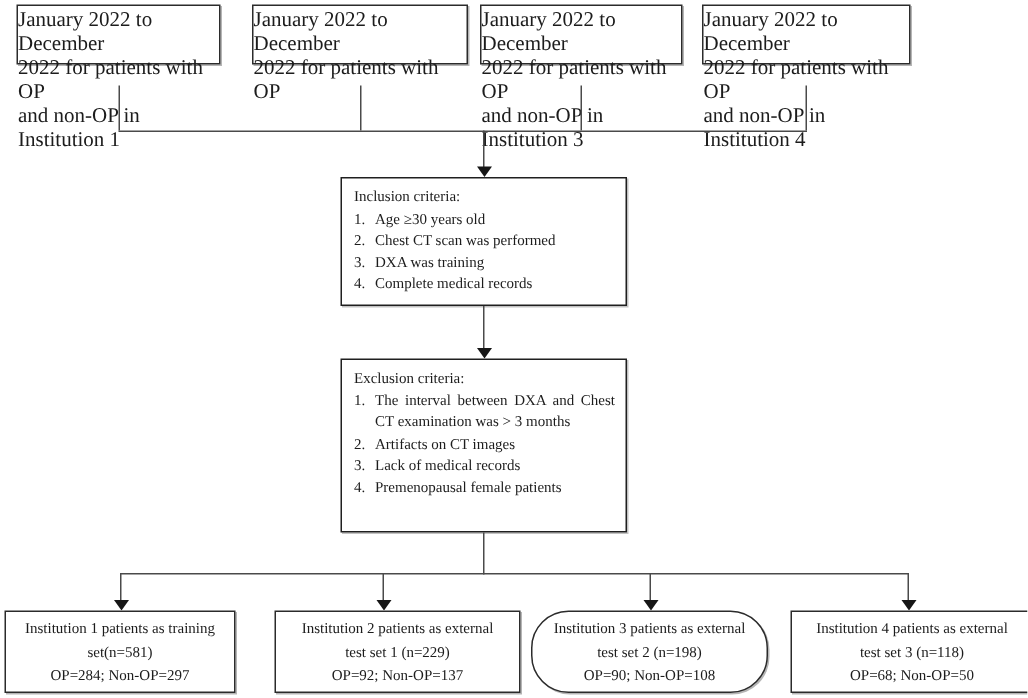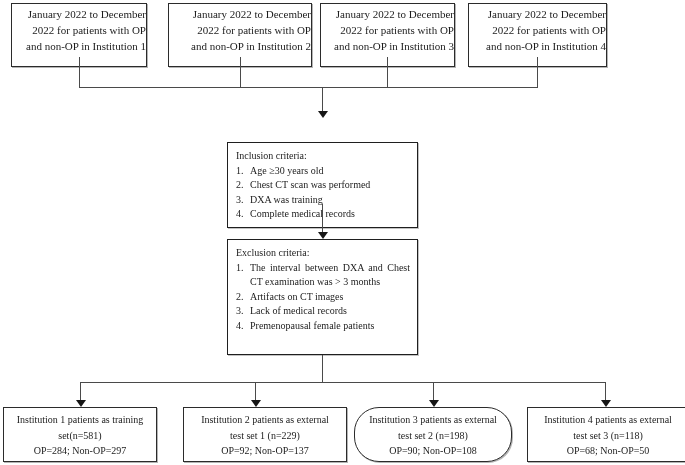--- a/index.html
+++ b/index.html
@@ -9,23 +9,23 @@
     --line:#4a4a4a;
   }
   html,body{margin:0;padding:0;background:#fff;}
   .stage{
     position:relative;width:685px;height:465px;background:var(--background);
     font-family:"Liberation Serif","DejaVu Serif",serif;color:var(--text);
     overflow:hidden;
   }
   .box{position:absolute;box-sizing:border-box;background:#fff;}
   .tbox{
-    top:3px;height:64px;border:1.4px solid var(--border);
+    top:3px;height:40px;border:1.4px solid var(--border);
     box-shadow:1px 1px 0 rgba(120,120,120,.55);
-    text-align:right;font-size:11px;line-height:16px;padding-top:2px;
+    text-align:left;font-size:14px;line-height:16px;padding-top:2px;
   }
   .obox{
     top:407px;height:55px;border:1.4px solid var(--border);
     box-shadow:1px 1px 0 rgba(120,120,120,.55);
     text-align:center;font-size:10px;line-height:15.5px;padding-top:4px;
   }
   .mbox{
     left:227px;width:191px;border:1.8px solid #1f1f1f;
     box-shadow:1px 1px 0 rgba(120,120,120,.45);
     font-size:10px;padding:6px 7px 0 8px;
@@ -49,42 +49,41 @@
 <div class="stage">
 
   <div class="box tbox" style="left:11px;width:136px;">
     <div>January 2022 to December</div>
     <div>2022 for patients with OP</div>
     <div>and non-OP in Institution 1</div>
   </div>
   <div class="box tbox" style="left:168px;width:144px;">
     <div>January 2022 to December</div>
     <div>2022 for patients with OP</div>
-    <div>and non-OP in Institution 2</div>
   </div>
   <div class="box tbox" style="left:320px;width:135px;">
     <div>January 2022 to December</div>
     <div>2022 for patients with OP</div>
     <div>and non-OP in Institution 3</div>
   </div>
   <div class="box tbox" style="left:468px;width:139px;">
     <div>January 2022 to December</div>
     <div>2022 for patients with OP</div>
     <div>and non-OP in Institution 4</div>
   </div>
 
   <div class="vline" style="left:79px;top:57px;height:30px;"></div>
   <div class="vline" style="left:240px;top:57px;height:30px;"></div>
   <div class="vline" style="left:387px;top:57px;height:30px;"></div>
   <div class="vline" style="left:537px;top:57px;height:30px;"></div>
   <div class="hline" style="left:79px;top:87px;width:459px;"></div>
   <div class="vline" style="left:322px;top:87px;height:25px;"></div>
   <div class="arrow" style="left:318px;top:111px;"></div>
 
-  <div class="box mbox" style="top:118px;height:86px;margin-top:24px;">
+  <div class="box mbox" style="top:118px;height:86px;">
     <div class="mtitle">Inclusion criteria:</div>
     <div class="item">
       <span class="num">1.</span>
       <span class="itxt">Age ≥30 years old</span>
     </div>
     <div class="item">
       <span class="num">2.</span>
       <span class="itxt">Chest CT scan was performed</span>
     </div>
     <div class="item">

